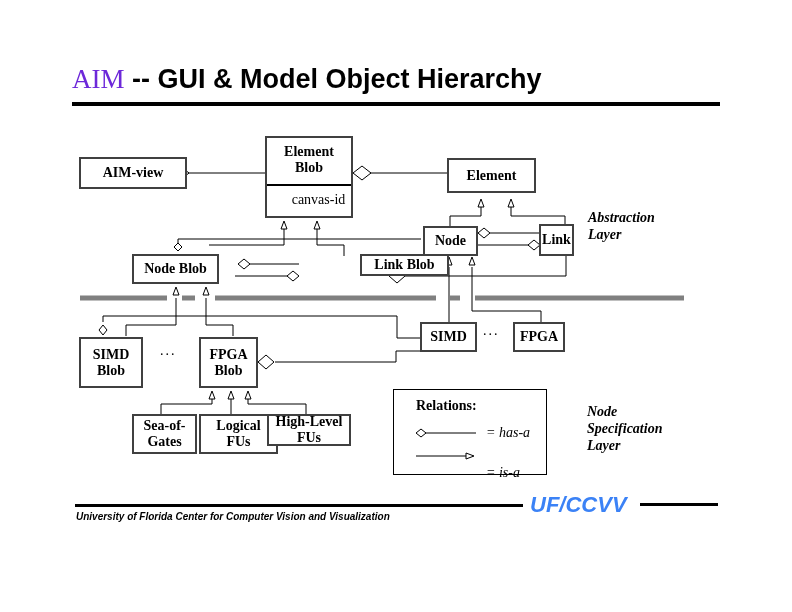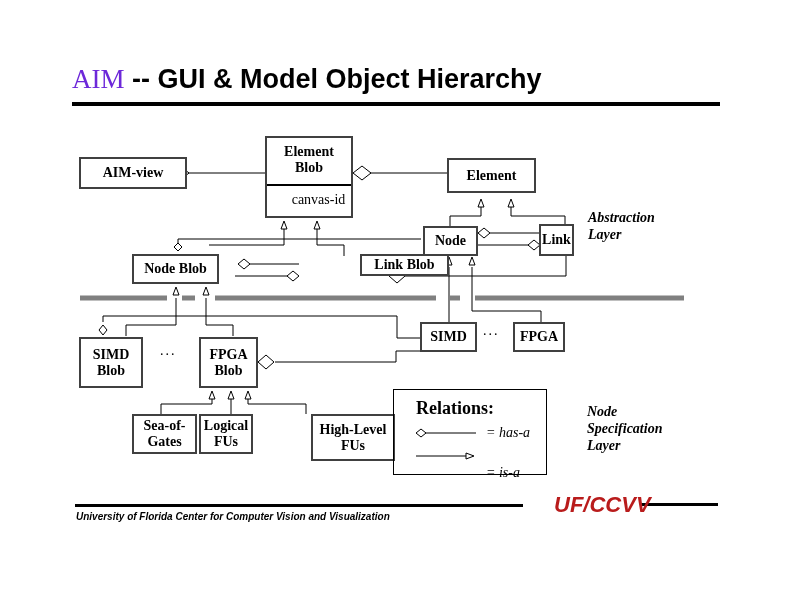--- a/index.html
+++ b/index.html
@@ -4,24 +4,24 @@
   <style>
     html, body { margin: 0; padding: 0; background: #ffffff; }
     body { width: 792px; height: 612px; position: relative; overflow: hidden; }
     .title { position: absolute; left: 72px; top: 64px; font-family: "Liberation Sans", sans-serif; font-weight: bold; font-size: 27px; color: #000; white-space: nowrap; }
     .title .aim { font-family: "Liberation Serif", serif; color: #6d28d9; font-weight: normal; }
     .rule { position: absolute; background: #000; }
     svg { position: absolute; left: 0; top: 0; }
     .box { position: absolute; border: 2px solid #404040; background: #fff; box-sizing: border-box; font-family: "Liberation Serif", serif; font-weight: bold; font-size: 14px; text-align: center; line-height: 16px; display: flex; align-items: center; justify-content: center; }
     .layer { position: absolute; font-family: "Liberation Serif", serif; font-style: italic; font-weight: bold; font-size: 14px; line-height: 17px; margin-top: 39px; }
     .footer-text { position: absolute; left: 76px; top: 511px; font-family: "Liberation Sans", sans-serif; font-style: italic; font-weight: bold; font-size: 10px; white-space: nowrap; text-align: center; }
-    .brand { position: absolute; left: 530px; top: 492px; font-family: "Liberation Sans", sans-serif; font-style: italic; font-weight: bold; font-size: 22px; color: #b91c1c; margin-left: 24px; }
+    .brand { position: absolute; left: 530px; top: 492px; font-family: "Liberation Sans", sans-serif; font-style: italic; font-weight: bold; font-size: 22px; color: #3b82f6; }
     .dots { position: absolute; font-family: "Liberation Serif", serif; font-size: 14px; letter-spacing: 2px; }
     .legend { position: absolute; left: 393px; top: 389px; width: 154px; height: 86px; border: 1px solid #000; box-sizing: border-box; }
-    .legend-title { position: absolute; left: 22px; top: 8px; font-family: "Liberation Serif", serif; font-weight: bold; font-size: 18px; }
+    .legend-title { position: absolute; left: 22px; top: 8px; font-family: "Liberation Serif", serif; font-weight: bold; font-size: 14px; }
     .legend-eq { position: absolute; left: 92px; font-family: "Liberation Serif", serif; font-style: italic; font-size: 14px; white-space: nowrap; }
   </style>
 </head>
 <body>
 
 <div class="title">
   <span class="aim">AIM</span>
   <span>-- GUI &amp; Model Object Hierarchy</span>
 </div>
 <div class="rule" style="left:72px;top:102px;width:648px;height:4px;"></div>
@@ -136,25 +136,25 @@
 <div class="dots" style="left:160px;top:343px;">...</div>
 <div class="box" style="left:199px;top:337px;width:59px;height:51px;white-space:pre-line;">
   <span>FPGA
 Blob</span>
 </div>
 
 <div class="box" style="left:132px;top:414px;width:65px;height:40px;white-space:pre-line;">
   <span>Sea-of-
 Gates</span>
 </div>
-<div class="box" style="left:199px;top:414px;width:54px;height:40px;white-space:pre-line;">
+<div class="box" style="left:199px;top:414px;width:79px;height:40px;white-space:pre-line;">
   <span>Logical
 FUs</span>
 </div>
-<div class="box" style="left:267px;top:414px;width:84px;height:47px;white-space:pre-line;margin-left:44px;">
+<div class="box" style="left:267px;top:414px;width:84px;height:32px;white-space:pre-line;">
   <span>High-Level
 FUs</span>
 </div>
 
 <div class="layer" style="left:588px;top:170px;white-space:pre-line;">Abstraction
 Layer</div>
 <div class="layer" style="left:587px;top:364px;white-space:pre-line;">Node
 Specification
 Layer</div>
 

